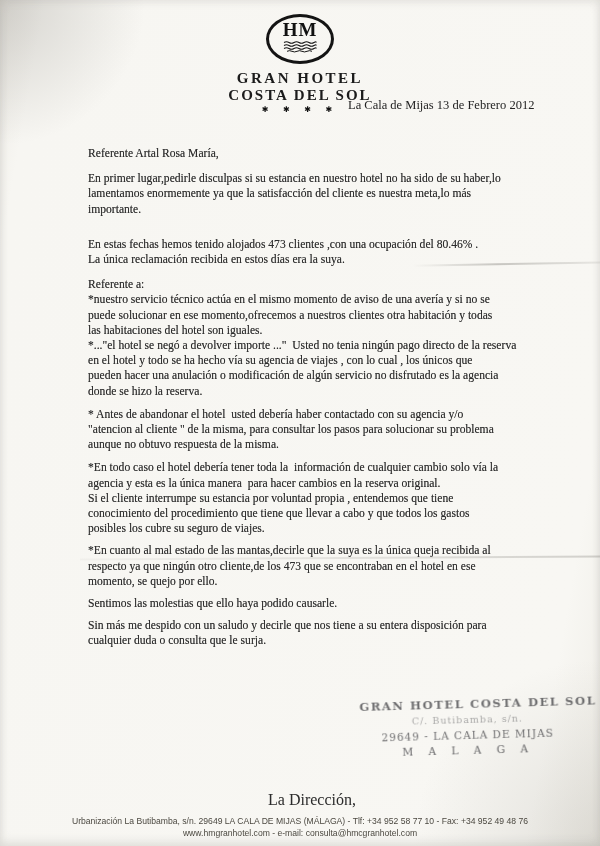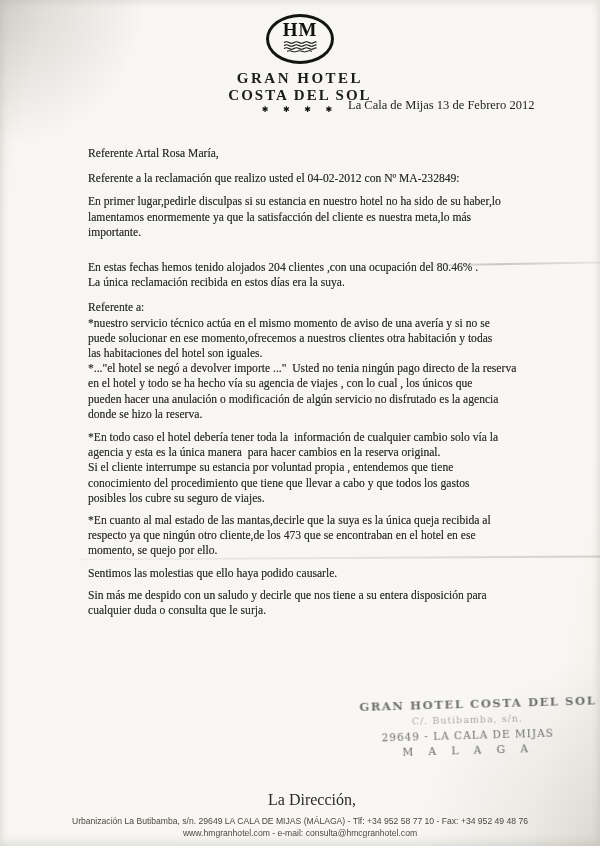--- a/index.html
+++ b/index.html
@@ -101,34 +101,36 @@
     </div>
     <div class="hotel-name1">GRAN HOTEL</div>
     <div class="hotel-name2">COSTA DEL SOL</div>
     <div class="stars">✱ ✱ ✱ ✱</div>
   </div>
 
   <div class="date-line">La Cala de Mijas 13 de Febrero 2012</div>
 
   <div class="body-col">
     <p class="salutation">Referente Artal Rosa María,</p>
-    <p class="reference">Referente a la reclamación que realizo usted el 04-02-2012 con Nº MA-232849:</p>
     <p class="para-0">En primer lugar,pedirle disculpas si su estancia en nuestro hotel no ha sido de su haber,lo
 lamentamos enormemente ya que la satisfacción del cliente es nuestra meta,lo más
 importante.</p>
-    <p class="para-1">En estas fechas hemos tenido alojados 204 clientes ,con una ocupación del 80.46% .
+    <p class="para-1">En estas fechas hemos tenido alojados 473 clientes ,con una ocupación del 80.46% .
 La única reclamación recibida en estos días era la suya.</p>
     <p class="para-2">Referente a:
 *nuestro servicio técnico actúa en el mismo momento de aviso de una avería y si no se
 puede solucionar en ese momento,ofrecemos a nuestros clientes otra habitación y todas
 las habitaciones del hotel son iguales.
 *..."el hotel se negó a devolver importe ..."  Usted no tenia ningún pago directo de la reserva
 en el hotel y todo se ha hecho vía su agencia de viajes , con lo cual , los únicos que
 pueden hacer una anulación o modificación de algún servicio no disfrutado es la agencia
 donde se hizo la reserva.</p>
+    <p class="para-3">* Antes de abandonar el hotel  usted debería haber contactado con su agencia y/o
+"atencion al cliente " de la misma, para consultar los pasos para solucionar su problema
+aunque no obtuvo respuesta de la misma.</p>
     <p class="para-4">*En todo caso el hotel debería tener toda la  información de cualquier cambio solo vía la
 agencia y esta es la única manera  para hacer cambios en la reserva original.
 Si el cliente interrumpe su estancia por voluntad propia , entendemos que tiene
 conocimiento del procedimiento que tiene que llevar a cabo y que todos los gastos
 posibles los cubre su seguro de viajes.</p>
     <p class="para-5">*En cuanto al mal estado de las mantas,decirle que la suya es la única queja recibida al
 respecto ya que ningún otro cliente,de los 473 que se encontraban en el hotel en ese
 momento, se quejo por ello.</p>
     <p class="para-6">Sentimos las molestias que ello haya podido causarle.</p>
     <p class="para-7">Sin más me despido con un saludo y decirle que nos tiene a su entera disposición para

